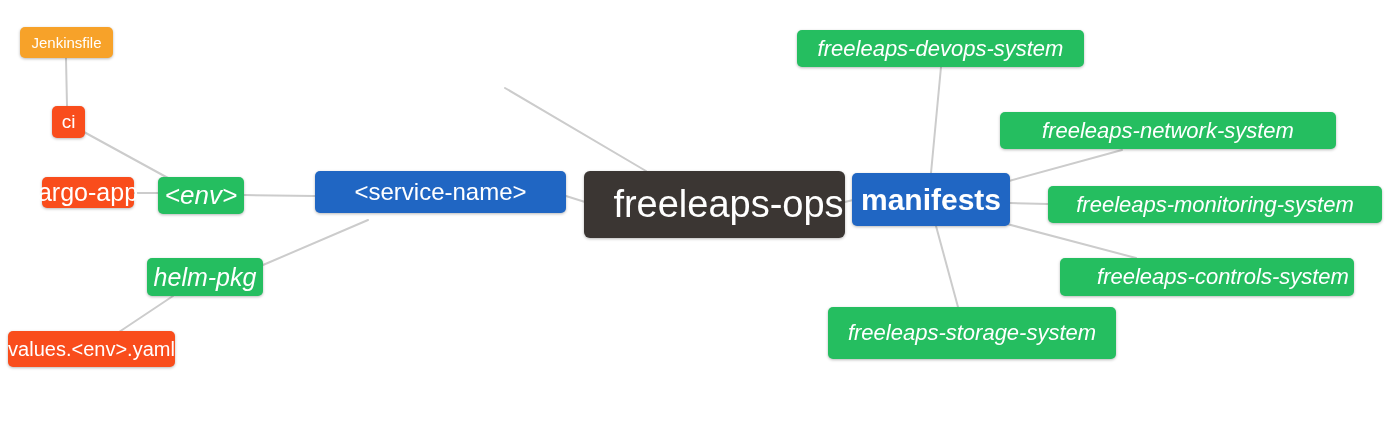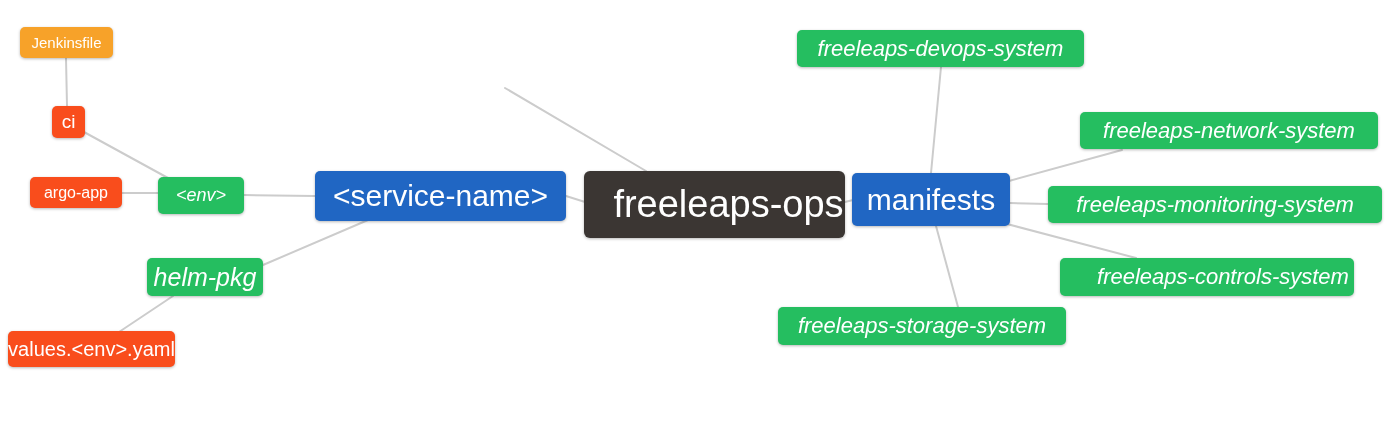--- a/index.html
+++ b/index.html
@@ -40,33 +40,33 @@
     user-select: none;
   }
   .c-blue   { background: #2066C3; }
   .c-green  { background: #25BE60; font-style: italic; }
   .c-orange { background: #F7A229; }
   .c-red    { background: #F94D1C; text-align: center; }
   .c-dark   { background: #3B3633; padding-left: 28px; }
 
   .n-jenkinsfile      { left: 20px;   top: 27px;  width: 93px;  height: 31px; font-size: 15px; }
   .n-ci               { left: 52px;   top: 106px; width: 33px;  height: 32px; font-size: 19px; }
-  .n-argo-app         { left: 30px;   top: 177px; width: 92px;  height: 31px; font-size: 16px; }
-  .n-env              { left: 158px;  top: 177px; width: 86px;  height: 37px; font-size: 18px; }
+  .n-argo-app         { left: 42px;   top: 177px; width: 92px;  height: 31px; font-size: 25px; }
+  .n-env              { left: 158px;  top: 177px; width: 86px;  height: 37px; font-size: 26px; }
   .n-helm-pkg         { left: 147px;  top: 258px; width: 116px; height: 38px; font-size: 25px; }
   .n-values-env-yaml  { left: 8px;    top: 331px; width: 167px; height: 36px; font-size: 20px; }
   .n-first-class-pipeline { left: 313px; top: 37px;  width: 278px; height: 51px; font-size: 30px; }
-  .n-service-name     { left: 315px;  top: 171px; width: 251px; height: 50px; font-size: 30px; }
+  .n-service-name     { left: 315px;  top: 171px; width: 251px; height: 42px; font-size: 24px; }
   .n-freeleaps-ops    { left: 584px;  top: 171px; width: 261px; height: 67px; font-size: 38px; border-radius: 6px; }
-  .n-manifests        { left: 852px;  top: 173px; width: 158px; height: 53px; font-size: 30px; }
+  .n-manifests        { left: 852px;  top: 173px; width: 158px; height: 53px; font-size: 30px; font-weight: bold; }
   .n-devops-system    { left: 797px;  top: 30px;  width: 287px; height: 37px; font-size: 22px; }
-  .n-network-system   { left: 1080px; top: 112px; width: 298px; height: 37px; font-size: 22px; }
+  .n-network-system   { left: 1000px; top: 112px; width: 336px; height: 37px; font-size: 22px; }
   .n-monitoring-system{ left: 1048px; top: 186px; width: 334px; height: 37px; font-size: 22px; }
   .n-controls-system  { left: 1060px; top: 258px; width: 294px; height: 38px; font-size: 22px; padding-left: 32px; }
-  .n-storage-system   { left: 778px;  top: 307px; width: 288px; height: 38px; font-size: 22px; }
+  .n-storage-system   { left: 828px;  top: 307px; width: 288px; height: 52px; font-size: 22px; }
 </style>
 </head>
 <body>
 
 <div class="canvas">
 
   <svg class="edge-layer" viewBox="0 0 1390 421" aria-hidden="true">
     <line x1="66" y1="58" x2="67" y2="106"></line>
     <line x1="84" y1="132" x2="168" y2="178"></line>
     <line x1="122" y1="193" x2="158" y2="193"></line>

